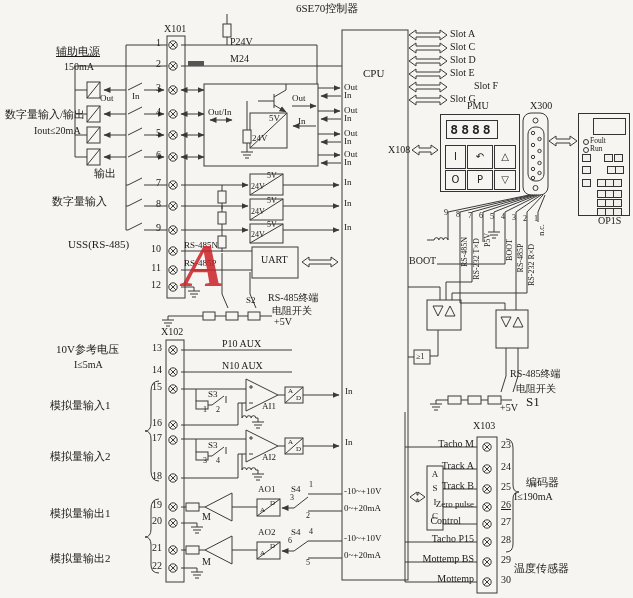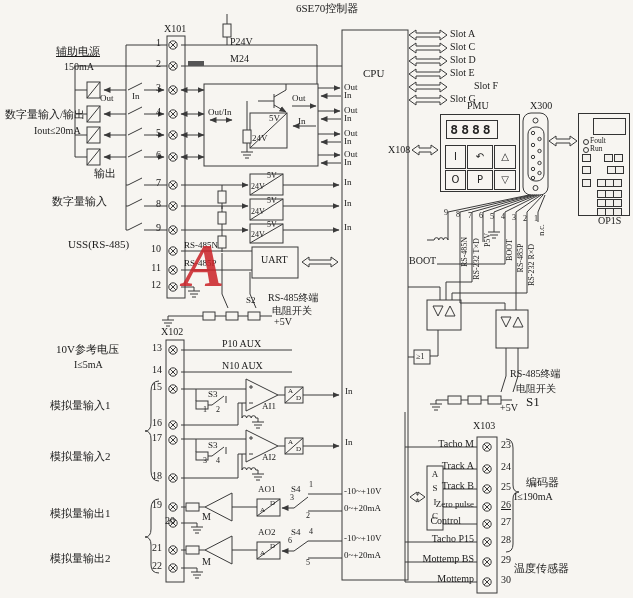--- a/index.html
+++ b/index.html
@@ -432,21 +432,21 @@
       <span class="lbl r" style="left: 147px; top: 244px; font-size: 10px; width: 14px;">10</span>
       <span class="lbl r" style="left: 147px; top: 263px; font-size: 10px; width: 14px;">11</span>
       <span class="lbl r" style="left: 147px; top: 280px; font-size: 10px; width: 14px;">12</span>
       <span class="lbl r" style="left: 148px; top: 343px; font-size: 10px; width: 14px;">13</span>
       <span class="lbl r" style="left: 148px; top: 365px; font-size: 10px; width: 14px;">14</span>
       <span class="lbl r" style="left: 148px; top: 382px; font-size: 10px; width: 14px;">15</span>
       <span class="lbl r" style="left: 148px; top: 418px; font-size: 10px; width: 14px;">16</span>
       <span class="lbl r" style="left: 148px; top: 433px; font-size: 10px; width: 14px;">17</span>
       <span class="lbl r" style="left: 148px; top: 471px; font-size: 10px; width: 14px;">18</span>
       <span class="lbl r" style="left: 148px; top: 500px; font-size: 10px; width: 14px;">19</span>
-      <span class="lbl r" style="left: 148px; top: 516px; font-size: 10px; width: 14px; margin-left: 13px;">20</span>
+      <span class="lbl r" style="left: 148px; top: 516px; font-size: 10px; width: 14px;">20</span>
       <span class="lbl r" style="left: 148px; top: 543px; font-size: 10px; width: 14px;">21</span>
       <span class="lbl r" style="left: 148px; top: 561px; font-size: 10px; width: 14px;">22</span>
       <span class="lbl" style="left: 288px; top: 388px; font-size: 7px;">A</span>
       <span class="lbl" style="left: 296px; top: 395px; font-size: 7px;">D</span>
       <span class="lbl" style="left: 288px; top: 439px; font-size: 7px;">A</span>
       <span class="lbl" style="left: 296px; top: 446px; font-size: 7px;">D</span>
       <span class="lbl" style="left: 270px; top: 500px; font-size: 7px;">D</span>
       <span class="lbl" style="left: 260px; top: 507px; font-size: 7px;">A</span>
       <span class="lbl" style="left: 270px; top: 543px; font-size: 7px;">D</span>
       <span class="lbl" style="left: 260px; top: 550px; font-size: 7px;">A</span>

